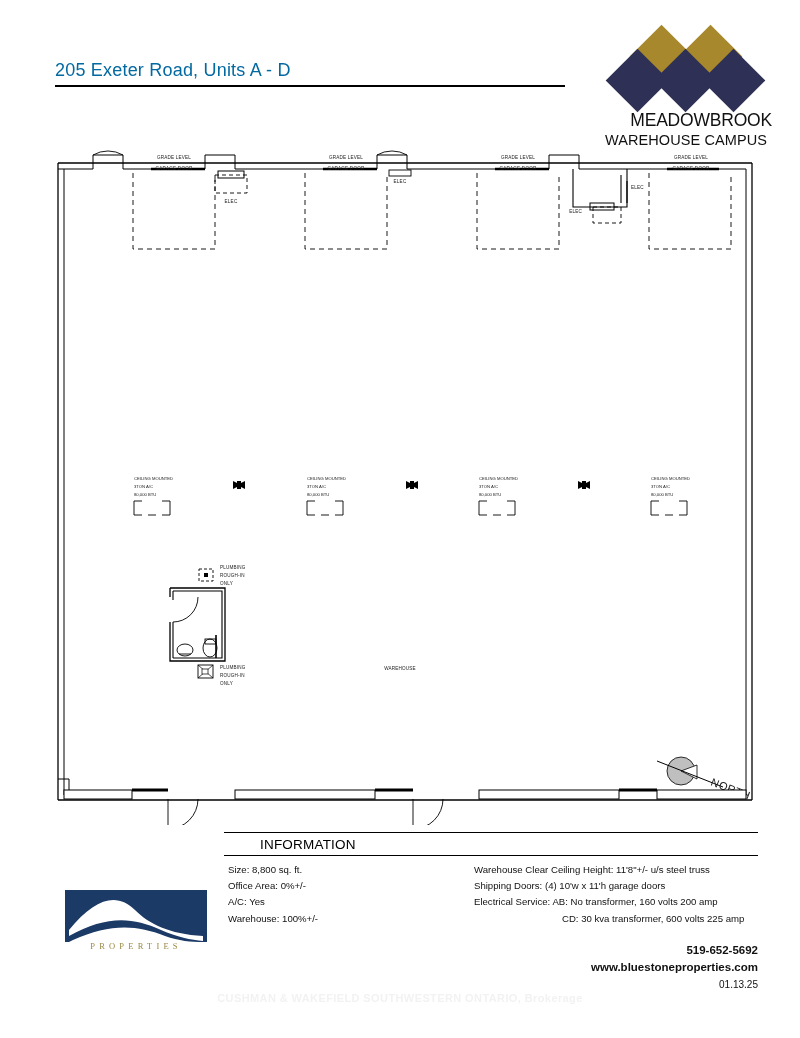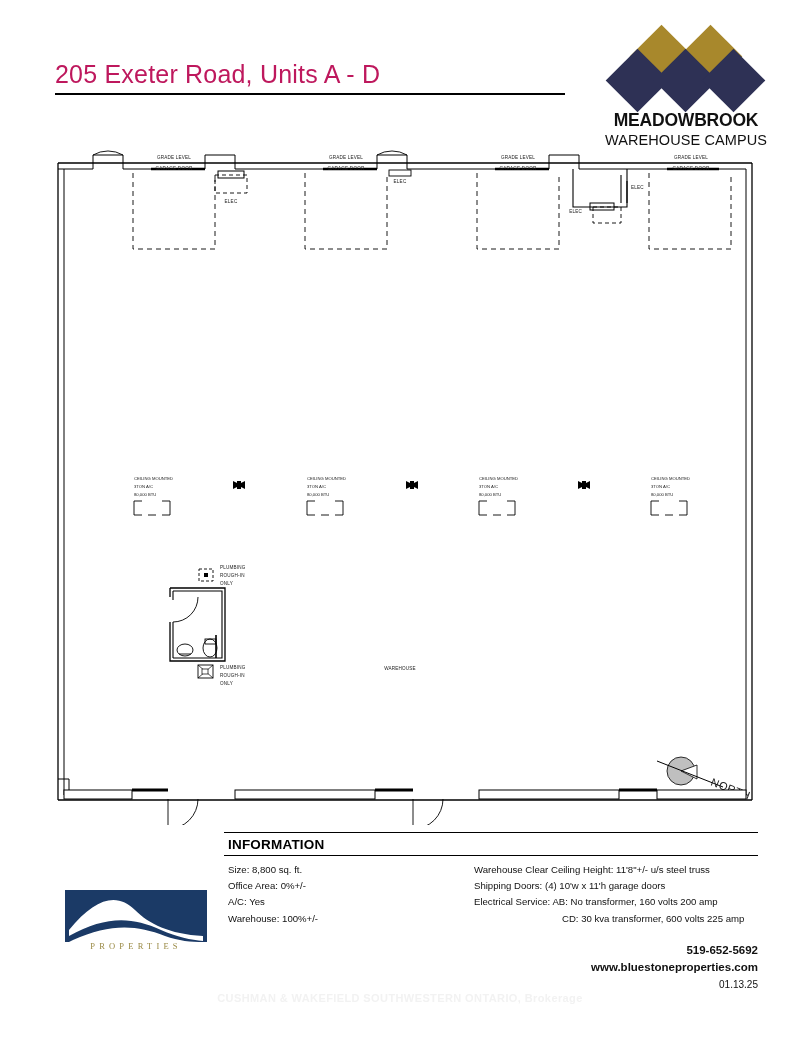--- a/index.html
+++ b/index.html
@@ -17,24 +17,24 @@
   }
 
   
   #title-block {
     position: absolute;
     left: 55px;
     top: 60px;
     width: 510px;
   }
   #page-title {
-    font-size: 25px;
+    font-size: 18px;
     font-weight: 400;
     letter-spacing: 0.2px;
-    color: #be185d;
+    color: #0369a1;
     white-space: nowrap;
   }
   #title-rule {
     border-bottom: 2.5px solid #000;
     margin-top: 4px;
     width: 510px;
   }
 
   
   #brand-logo {
@@ -58,23 +58,23 @@
     transform: rotate(45deg);
   }
   .diamond.gold  { background: #A8882C; }
   .diamond.navy  { background: #2E3155; }
 
   #brand-name {
     position: absolute;
     left: 0;
     top: 84px;
     width: 172px;
-    text-align: center;
+    text-align: right;
     font-size: 17.5px;
-    font-weight: bold;
+    font-weight: normal;
     letter-spacing: -0.2px;
     line-height: 1;
     color: #111;
   }
   #brand-sub {
     position: absolute;
     left: 0;
     top: 105px;
     width: 172px;
     text-align: center;
@@ -110,23 +110,24 @@
   
   #info-panel {
     position: absolute;
     left: 224px;
     top: 832px;
     width: 534px;
   }
   #info-rule-top { border-top: 1.6px solid #000; }
   #info-heading {
     font-size: 13.5px;
-    font-weight: 700;
+    font-weight: 400;
     padding: 4px 0 3px 4px;
     letter-spacing: 0.2px;
+    margin-left: 32px;
   }
   #info-rule-mid { border-top: 1.6px solid #000; }
   #info-body {
     display: flex;
     padding-top: 6px;
     justify-content: center;
   }
   #info-col-left  { width: 246px; padding-left: 4px; }
   #info-col-right { flex: 1; }
 

